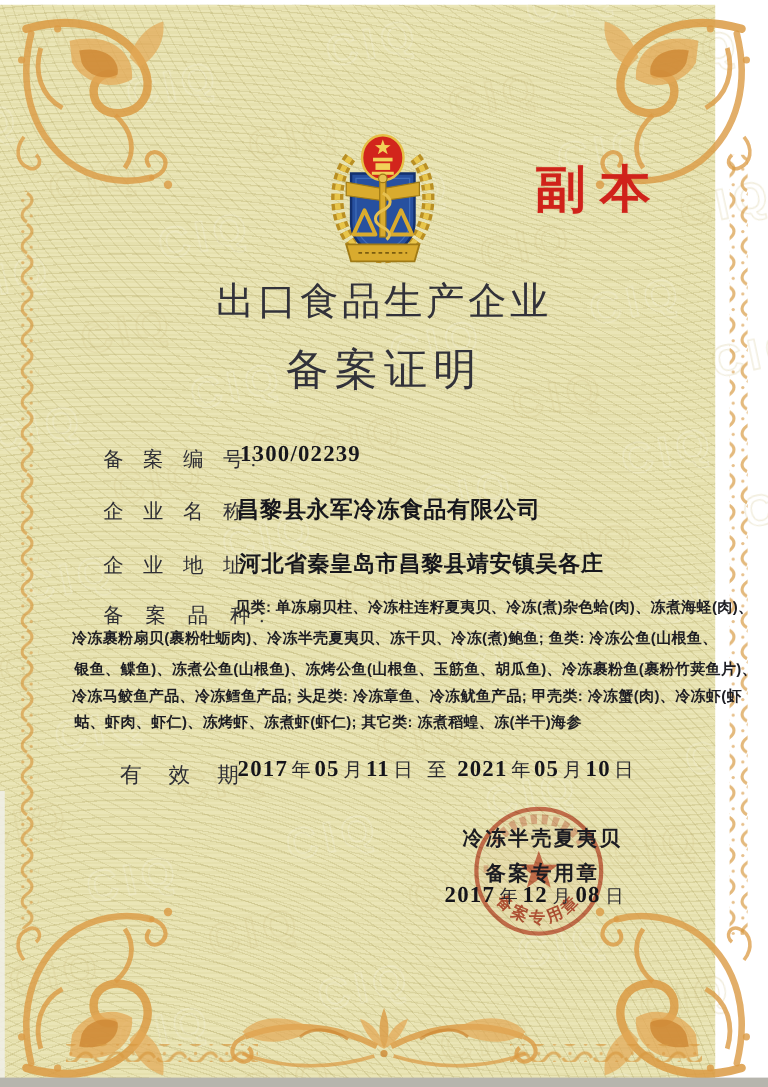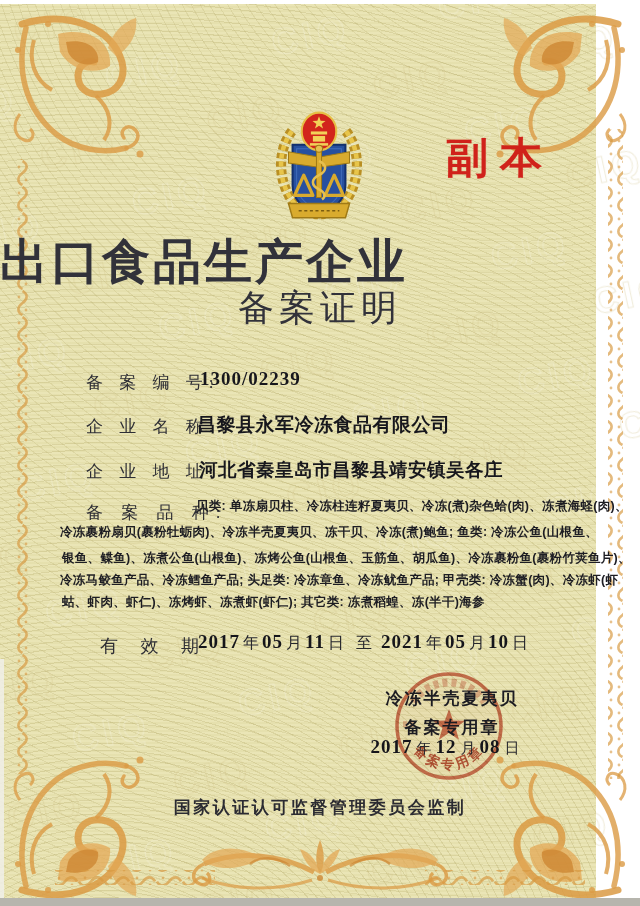--- a/index.html
+++ b/index.html
@@ -15,21 +15,21 @@
       repeating-radial-gradient(circle at 86% -18%, rgba(182,172,108,0.24) 0 1px, rgba(0,0,0,0) 1px 8px),
       repeating-linear-gradient(0deg, rgba(255,255,255,0.05) 0 2px, rgba(160,150,90,0.05) 2px 4px);
     padding-left: 16px;
   }
   .bgsvg{position:absolute;left:0;top:0;pointer-events:none;}
   .abs{position:absolute;white-space:nowrap;}
   .copy-label{
     left:446px;top:126px;font-size:42px;letter-spacing:12px;font-weight:600;
     color:#d0221a;text-shadow:0 0 1px rgba(208,34,26,0.4);
   }
-  .title1{left:0;width:640px;text-align:left;top:226px;font-size:48px;letter-spacing:3px;color:#32323a;font-weight:700;}
+  .title1{left:0;width:640px;text-align:center;top:226px;font-size:32px;letter-spacing:3px;color:#32323a;font-weight:400;}
   .title2{left:0;width:640px;text-align:center;top:280px;font-size:36px;letter-spacing:5px;color:#32323a;font-weight:400;}
   .lbl{font-size:17px;letter-spacing:6px;color:#2e2e35;}
   .val-serif{font-size:19px;font-weight:bold;color:#17171d;font-family:"Liberation Serif","DejaVu Serif",serif;letter-spacing:1px;}
   .val-sans{font-size:19px;font-weight:bold;color:#17171d;font-family:"Liberation Sans","DejaVu Sans",sans-serif;letter-spacing:0.5px;}
   .prod-line{
     font-family:"Liberation Sans","DejaVu Sans",sans-serif;
     font-size:12.5px;font-weight:bold;color:#1d1d23;letter-spacing:0.3px;
   }
   .validity-parts span{vertical-align:baseline;}
   .vnum{font-size:19px;font-weight:bold;color:#15151b;letter-spacing:1px;}
@@ -189,17 +189,16 @@
       <textPath href="#sealArc" startOffset="50%">备案专用章</textPath>
     </text>
   </svg>
 
   <div class="abs issuer-line" style="top:683px;">冷冻半壳夏夷贝</div>
   <div class="abs issuer-line" style="top:712px;">备案专用章</div>
   <div class="abs date-row" style="top:732px;">
     <span class="dnum">2017</span><span class="dcjk">年</span><span class="dnum">12</span><span class="dcjk">月</span><span class="dnum">08</span><span class="dcjk">日</span>
   </div>
 
-  <div class="abs footer">国家认证认可监督管理委员会监制</div>
 
   <div class="abs photo-bar-left"></div>
   <div class="abs photo-bar-bottom"></div>
 </div>
 
 </body></html>

